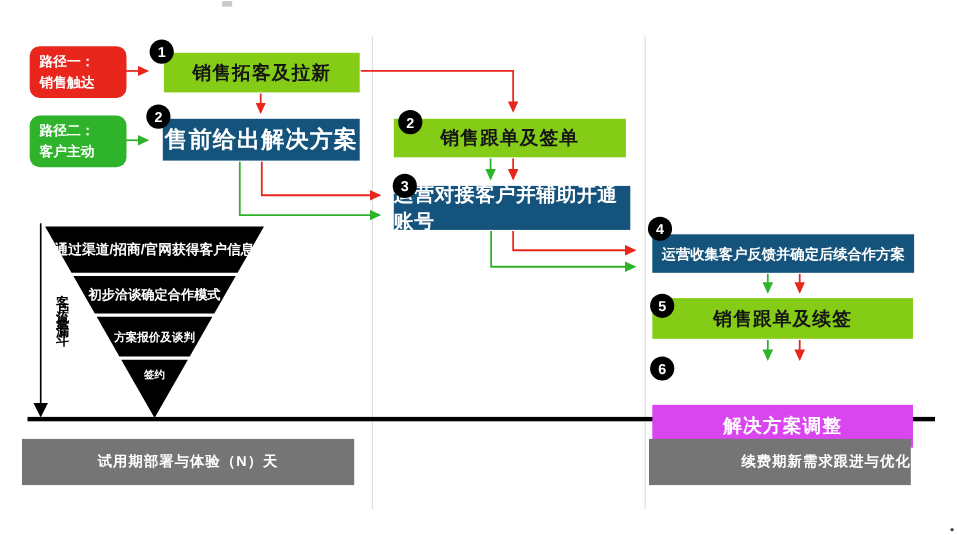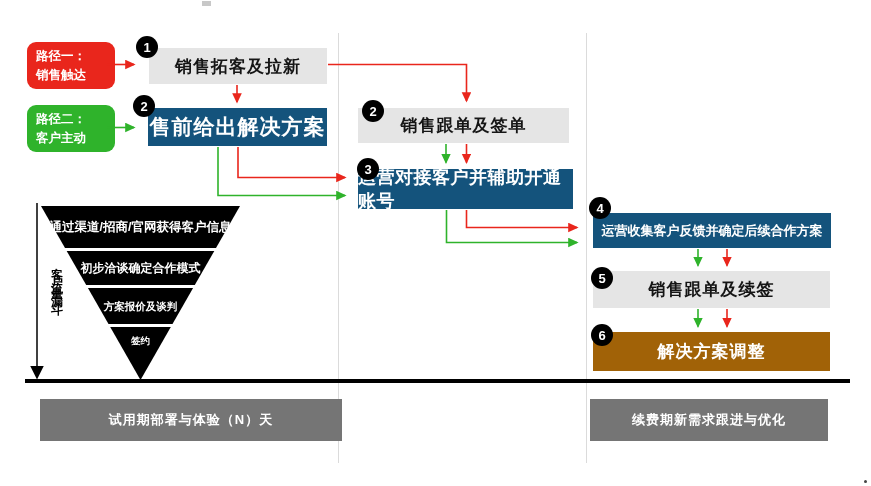--- a/index.html
+++ b/index.html
@@ -6,23 +6,23 @@
   .canvas{position:relative;width:871px;height:486px;background:#fff;overflow:hidden;
           font-family:"Liberation Sans",sans-serif;}
   .divider{position:absolute;top:33px;height:430px;width:1px;background:#dbdbdb;z-index:1;}
   .baseline{position:absolute;left:25px;top:379px;width:825px;height:4px;background:#000;z-index:2;}
   .pill{position:absolute;width:88px;height:47px;border-radius:9px;color:#fff;font-weight:bold;
         font-size:12.5px;line-height:1.5;padding:5px 0 0 9px;box-sizing:border-box;z-index:3;}
   .pill.red{background:#E9261C;}
   .pill.green{background:#2FB32B;}
   .box{position:absolute;display:flex;align-items:center;justify-content:center;font-weight:bold;
        box-sizing:border-box;z-index:3;letter-spacing:1px;}
-  .yellow{background:#e5e5e5;color:#151515;justify-content:center;}
+  .yellow{background:#84cc16;color:#151515;justify-content:center;}
   .blue{background:#14537C;color:#fff;}
-  .orangebox{background:#a16207;color:#fff;}
+  .orangebox{background:#d946ef;color:#fff;margin-top:36px;}
   .circle{position:absolute;width:22px;height:22px;border-radius:50%;background:#000;color:#fff;
           font-weight:bold;font-size:13px;display:flex;align-items:center;justify-content:center;z-index:5;}
   .graybar{position:absolute;top:399px;height:42px;background:#757575;color:#fff;font-weight:bold;
            font-size:13px;letter-spacing:1px;display:flex;align-items:center;justify-content:center;z-index:3;}
   .vlabel{position:absolute;left:48px;top:258px;writing-mode:vertical-rl;text-orientation:upright;
           font-weight:bold;font-size:12px;letter-spacing:7px;color:#000;z-index:3;}
   svg.layer{position:absolute;left:0;top:0;z-index:4;pointer-events:none;}
   svg text{font-family:"Liberation Sans",sans-serif;font-weight:bold;fill:#fff;}
   .artifact{position:absolute;z-index:6;}
 </style>
@@ -128,23 +128,23 @@
       <path d="M727,249 L727,265.5" stroke="#E9261C" marker-end="url(#mr)"></path>
       <path d="M698,309 L698,326.5" stroke="#2FB32B" marker-end="url(#mg)"></path>
       <path d="M727,309 L727,326.5" stroke="#E9261C" marker-end="url(#mr)"></path>
     </g>
   </svg>
 
   <div class="vlabel">客户流量漏斗</div>
 
   <div class="baseline"></div>
 
-  <div class="graybar" style="left:40px;width:302px;">
+  <div class="graybar" style="left:20px;width:302px;">
       <span>试用期部署与体验（N）天</span>
     </div>
-  <div class="graybar" style="left:590px;width:238px;">
+  <div class="graybar" style="left:590px;width:238px;justify-content:flex-end;">
       <span>续费期新需求跟进与优化</span>
     </div>
 
   <div class="artifact" style="left:202px;top:1px;width:9px;height:5px;background:#9a9a9a;opacity:.55;"></div>
   <div class="artifact" style="left:864px;top:480px;width:3px;height:3px;background:#444;border-radius:50%;"></div>
 
 </div>
 
 </body></html>

